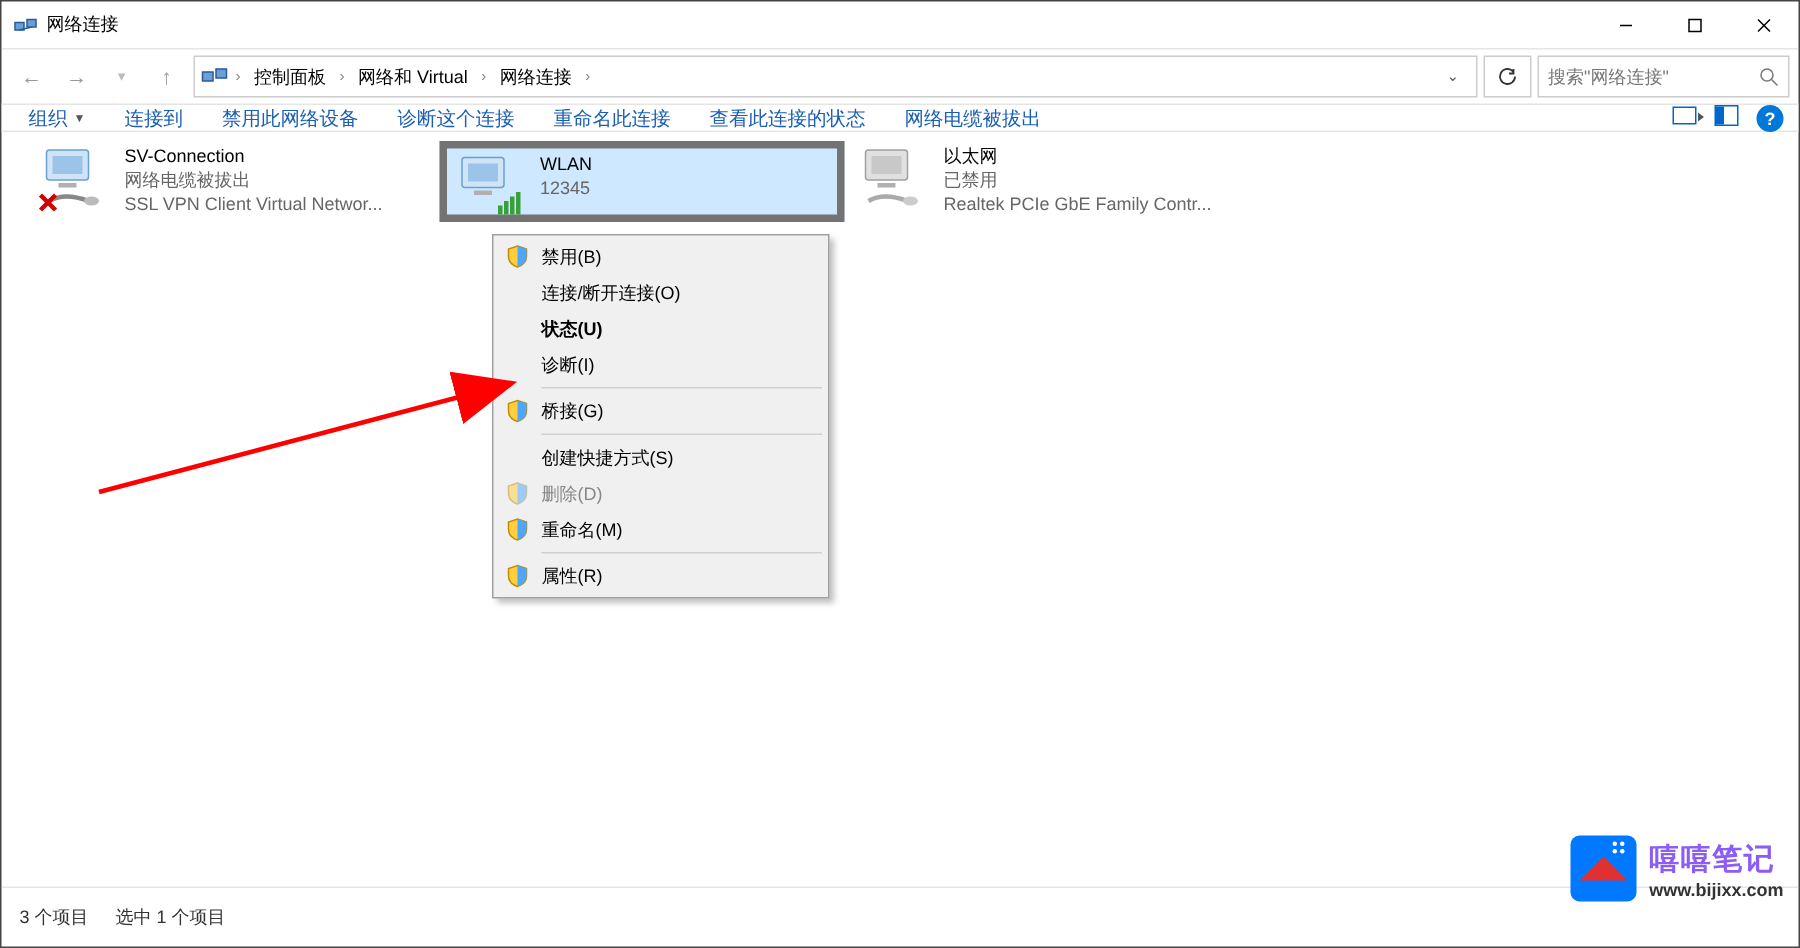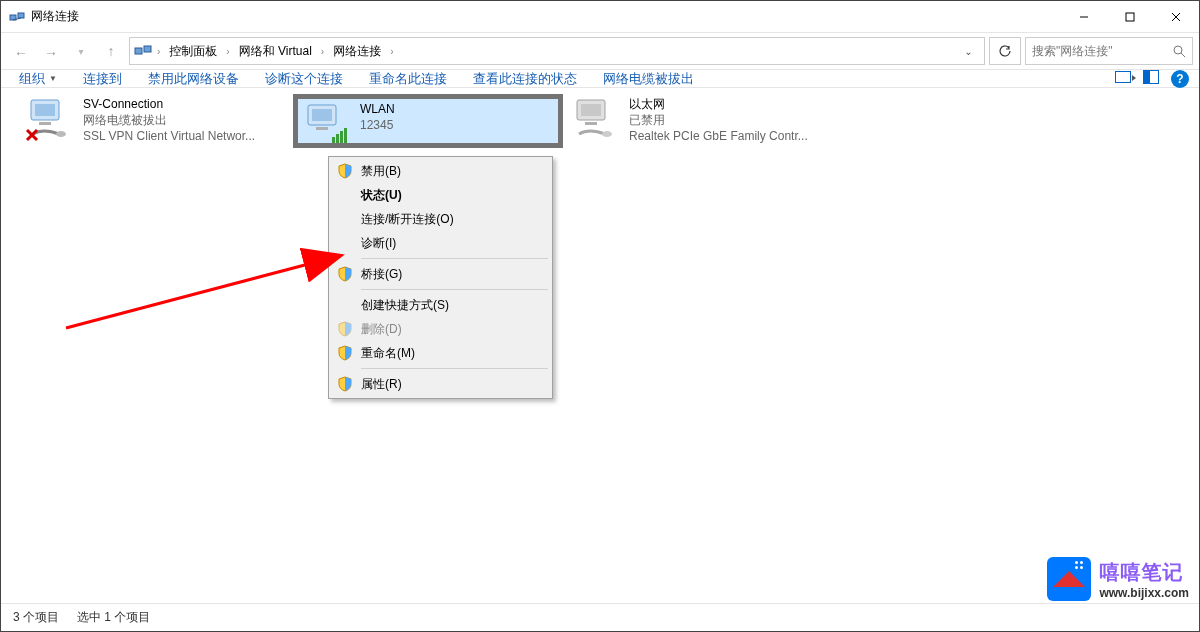--- a/index.html
+++ b/index.html
@@ -34,21 +34,21 @@
   .adapter .name { color: #000; }
   .adapter .status { color: #666; }
   .adapter .detail { color: #666; white-space: nowrap; overflow: hidden; text-overflow: ellipsis; max-width: 200px; }
   .context-menu { position: absolute; left: 327px; top: 155px; width: 225px; background: #f0f0f0; border: 1px solid #a0a0a0; box-shadow: 3px 3px 4px rgba(0,0,0,0.25); padding: 2px; font-size: 12px; z-index: 10; }
   .menu-item { height: 24px; display: flex; align-items: center; padding-left: 30px; position: relative; }
   .menu-item.disabled { color: #888; }
   .menu-item.bold { font-weight: bold; }
   .menu-item .shield { position: absolute; left: 6px; width: 16px; height: 16px; }
   .menu-sep { height: 1px; background: #d0d0d0; margin: 3px 2px 3px 30px; }
   .arrow-annotation { position: absolute; left: 60px; top: 160px; z-index: 11; pointer-events: none; }
-  .statusbar { position: absolute; bottom: 0; left: 0; right: 0; height: 28px; border-top: 1px solid #e5e5e5; display: flex; align-items: center; padding: 0 12px; font-size: 12px; color: #333; gap: 18px; }
+  .statusbar { position: absolute; bottom: 0; left: 0; right: 0; height: 40px; border-top: 1px solid #e5e5e5; display: flex; align-items: center; padding: 0 12px; font-size: 12px; color: #333; gap: 18px; }
   .watermark { position: absolute; right: 10px; bottom: 30px; display: flex; align-items: center; gap: 8px; z-index: 5; }
   .wm-logo { width: 44px; height: 44px; background: #0078ff; border-radius: 6px; position: relative; }
   .wm-roof { position:absolute; left:6px; top:14px; width:0; height:0; border-left:16px solid transparent; border-right:16px solid transparent; border-bottom:16px solid #e03030; }
   .wm-dots { position:absolute; right:4px; top:4px; width:12px; height:12px; }
   .wm-dots span{ position:absolute; width:3px; height:3px; background:#fff; border-radius:50%; }
   .wm-txt { text-align: left; }
   .wm-txt .big { font-size: 20px; font-weight: bold; color: #8b5cf6; letter-spacing: 1px; }
   .wm-txt .small { font-size: 12px; color: #333; font-weight: bold; }
   .view-icon-sm { width:16px; height:12px; border:1px solid #0066cc; display:inline-block; position:relative; }
   .view-icon-sm::after { content:''; position:absolute; right:-6px; top:3px; border-left:4px solid #555; border-top:3px solid transparent; border-bottom:3px solid transparent; }
@@ -221,25 +221,25 @@
 </div>
 
 <div class="context-menu">
   <div class="menu-item">
     <svg class="shield" viewBox="0 0 16 16">
         <path d="M8 1 L14 3 V8 Q14 13 8 15 Q2 13 2 8 V3 Z" fill="#ffcf3e" stroke="#c78a00"></path>
         <path d="M8 1 L14 3 V8 Q14 13 8 15 V1 Z" fill="#4da6ff"></path>
       </svg>
     <span>禁用(B)</span>
   </div>
+  <div class="menu-item">
+      <span>连接/断开连接(O)</span>
+    </div>
   <div class="menu-item bold">
       <span>状态(U)</span>
-    </div>
-  <div class="menu-item">
-      <span>连接/断开连接(O)</span>
     </div>
   <div class="menu-item">
       <span>诊断(I)</span>
     </div>
   <div class="menu-sep"></div>
   <div class="menu-item">
     <svg class="shield" viewBox="0 0 16 16">
         <path d="M8 1 L14 3 V8 Q14 13 8 15 Q2 13 2 8 V3 Z" fill="#ffcf3e" stroke="#c78a00"></path>
         <path d="M8 1 L14 3 V8 Q14 13 8 15 V1 Z" fill="#4da6ff"></path>
       </svg>

